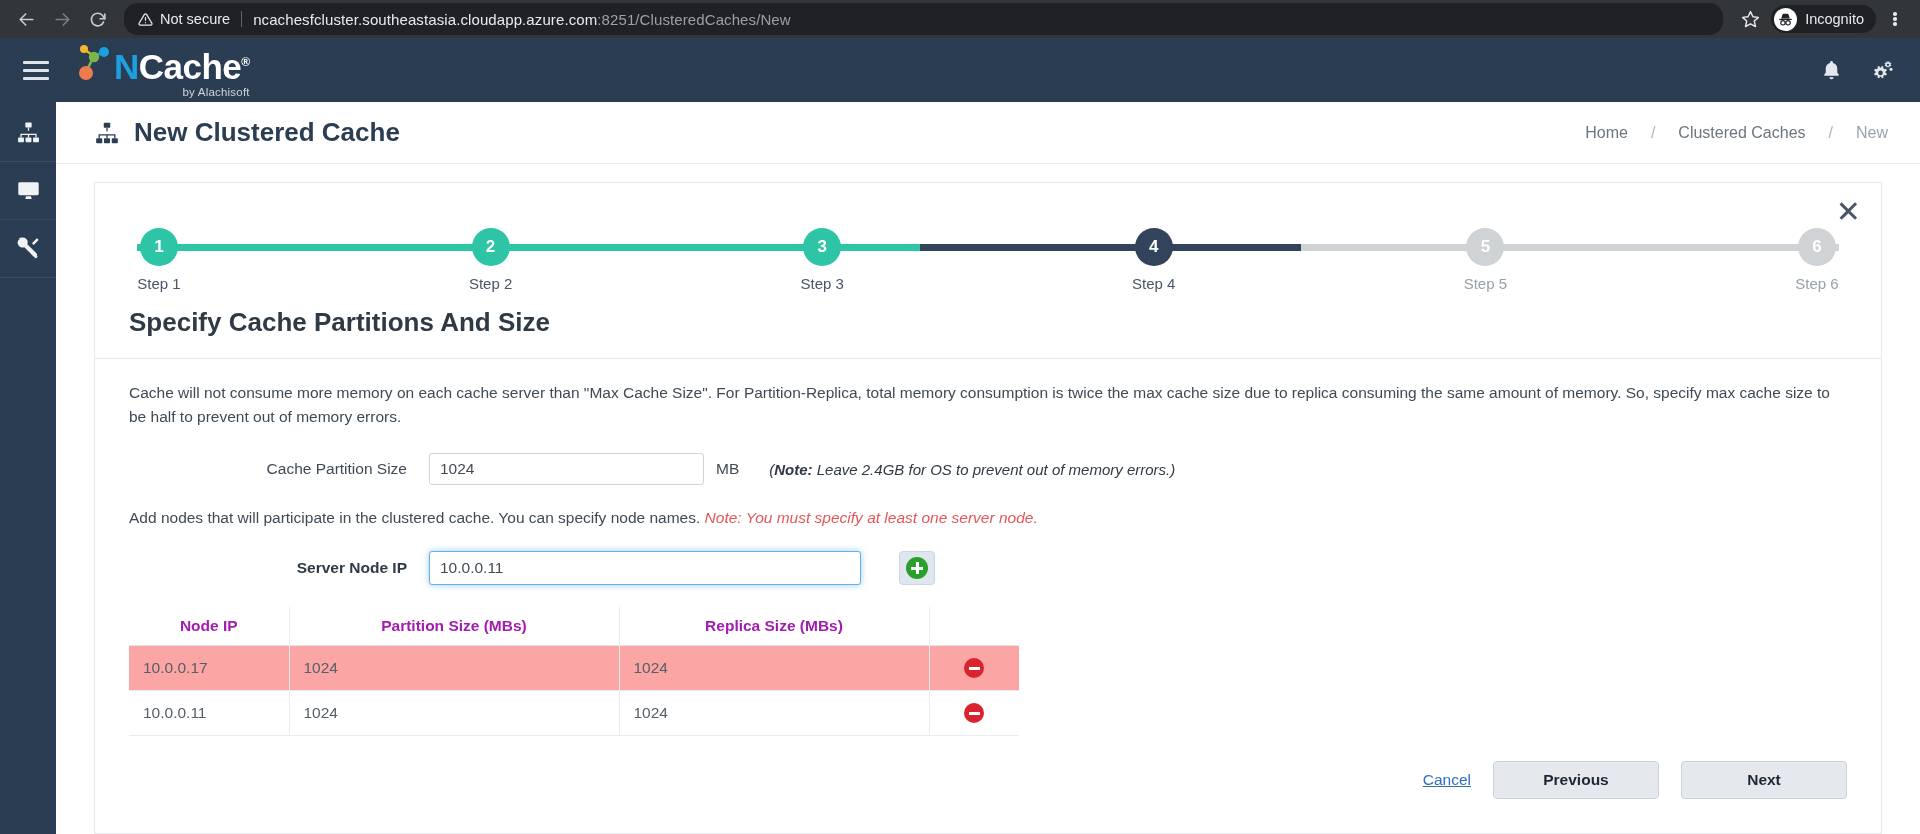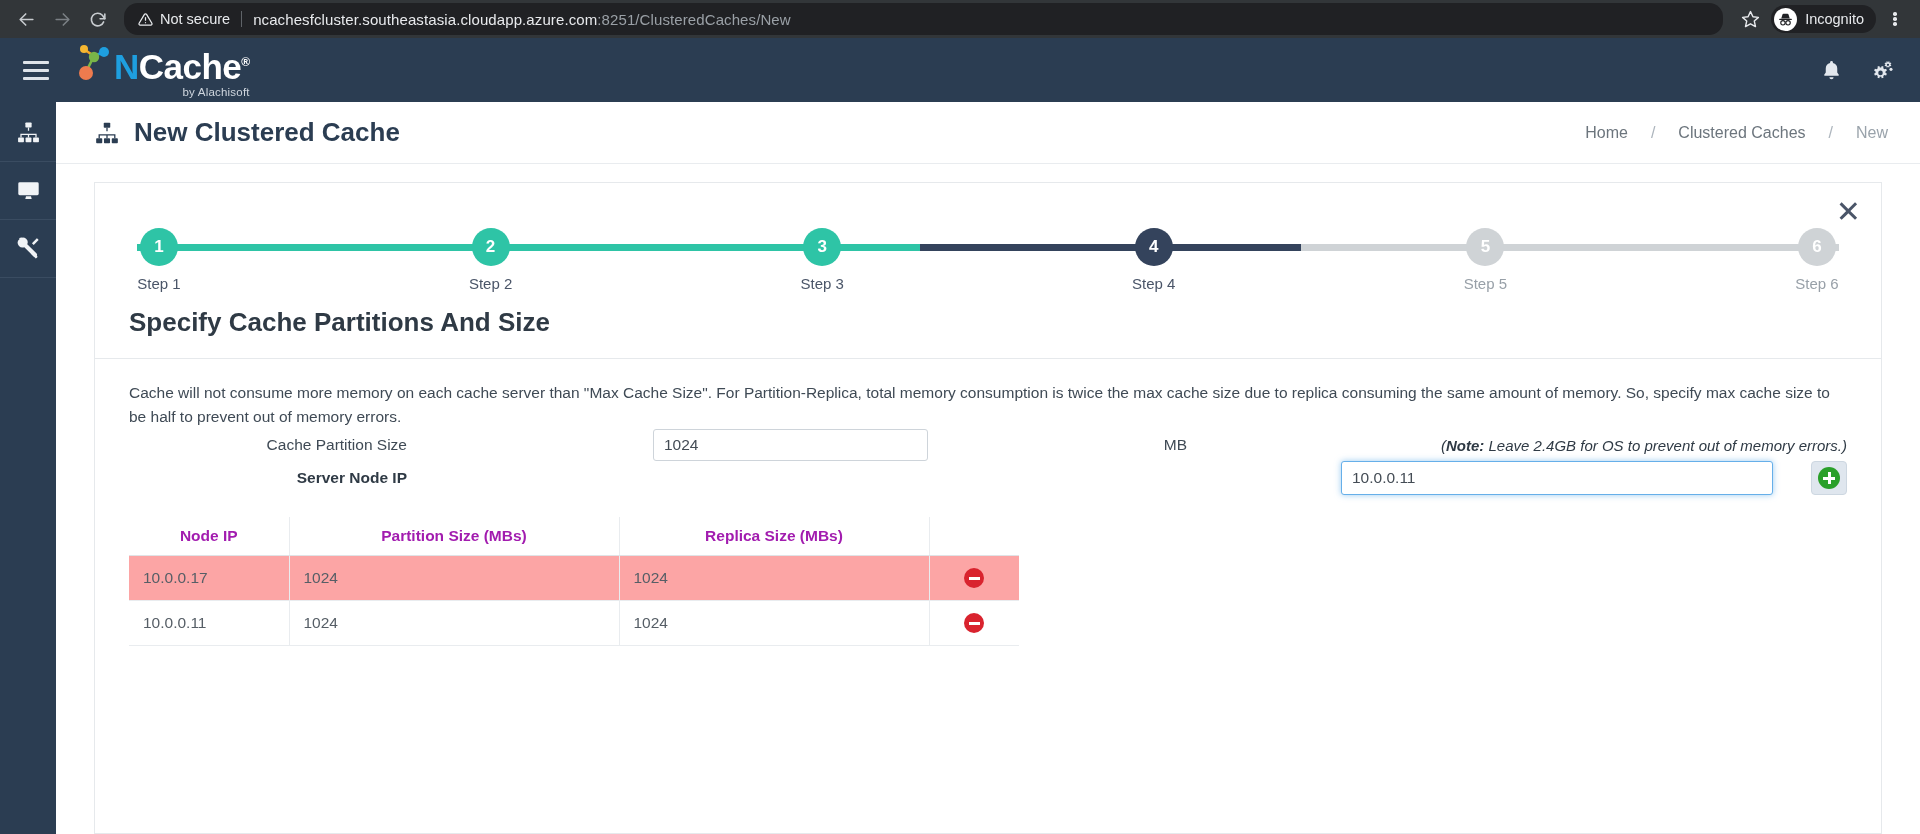--- a/index.html
+++ b/index.html
@@ -155,21 +155,21 @@
   
   h2.sec-title {
     font-size: 26px; font-weight:600; color:#2f3a45;
     margin-top: 10px; margin-bottom: 0;
   }
   .hr { height:1px; background:#e6e9ec; margin: 20px -34px 0 -34px;}
   .desc {
     font-size: 15.5px; color:#3f4a55; line-height: 1.55;
     margin-top: 22px; max-width: 1830px;
   }
-  .form-row { display:flex; align-items:center;  justify-content: space-between;}
+  .form-row { display:flex; align-items:center; margin-top: 24px;}
   .lbl-cell {
     width: 300px; min-width:300px; text-align:right; padding-right: 22px;
     font-size: 15.5px; color:#3f4a55;
   }
   .lbl-cell.bold { font-weight:bold; color:#2f3a45; }
   .txt-input {
     height: 32px; border:1px solid #ced4da; border-radius: 3px;
     font-size: 15.5px; color:#444c55; padding: 0 10px;
     font-family: "Liberation Sans", sans-serif; background:#fff;
   }
@@ -453,20 +453,23 @@
 
           <div class="desc">Cache will not consume more memory on each cache server than "Max Cache Size". For Partition-Replica, total memory consumption is twice the max cache size due to replica consuming the same amount of memory. So, specify max cache size to be half to prevent out of memory errors.</div>
 
           <div class="form-row">
             <div class="lbl-cell">Cache Partition Size</div>
             <input class="txt-input w-partition" type="text" value="1024" style="">
             <span class="unit">MB</span>
             <span class="note-i"><span>(</span><b>Note:</b><span> Leave 2.4GB for OS to prevent out of memory errors.)</span></span>
           </div>
 
+          <div class="addnodes">
+            <span>Add nodes that will participate in the clustered cache. You can specify node names. </span><span class="red">Note: You must specify at least one server node.</span>
+          </div>
 
           <div class="form-row">
             <div class="lbl-cell bold">Server Node IP</div>
             <div class="node-input-wrap">
               <input class="txt-input node-ip-input" type="text" value="10.0.0.11" style="">
               <div class="add-btn">
                 <span class="plus-circle"></span>
               </div>
             </div>
           </div>
@@ -493,19 +496,24 @@
                 <td>10.0.0.11</td>
                 <td>1024</td>
                 <td>1024</td>
                 <td class="col-act">
                   <span class="minus-circle"></span>
                 </td>
               </tr>
             </tbody>
           </table>
 
+          <div class="footer-actions">
+            <span class="cancel-link">Cancel</span>
+            <button class="btn">Previous</button>
+            <button class="btn">Next</button>
+          </div>
 
         </div>
       </div>
 
     </div>
   </div>
 </div>
 
 </body></html>

